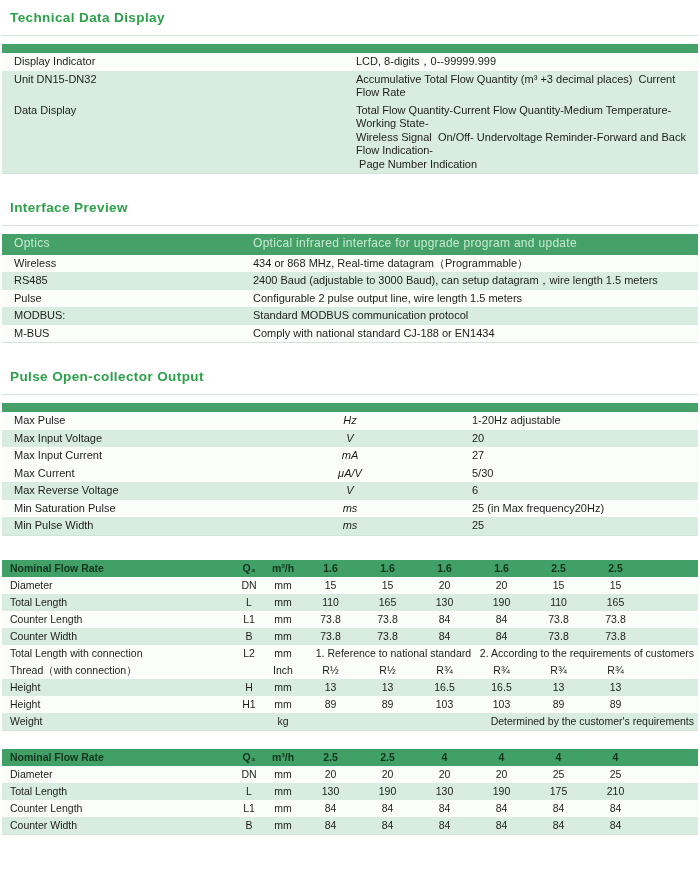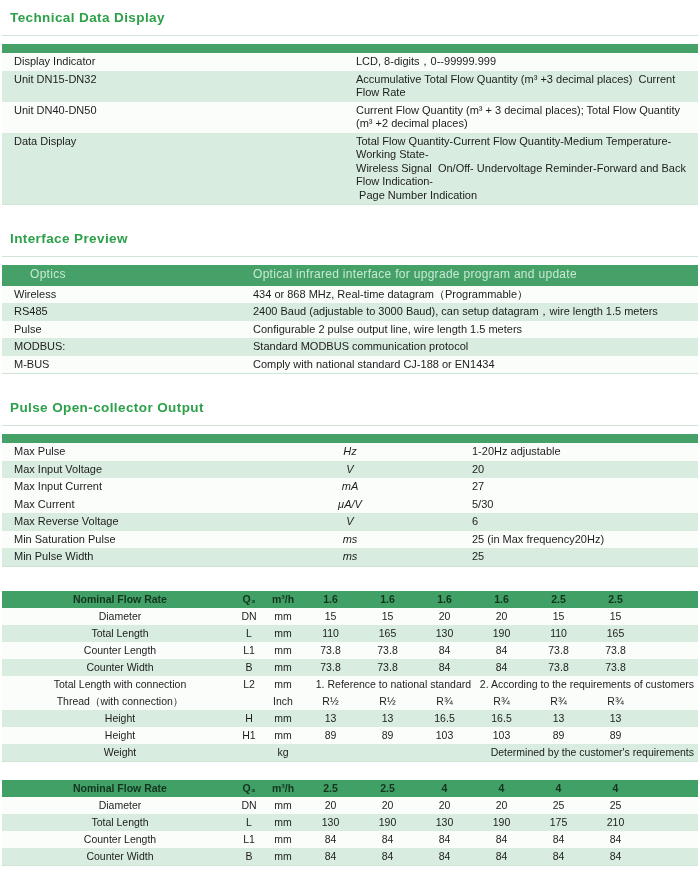--- a/index.html
+++ b/index.html
@@ -29,36 +29,36 @@
   .kv-table td.label { width:245px; padding-left:12px; }
   .kv-table td.value { white-space:pre-wrap; }
 
   
   .kv-table .head-row td {
     background:var(--header-bg,#46a169);
     color:var(--header-text,#c6ead2);
     font-size:12px; letter-spacing:.3px;
     padding:3px 6px 4px 6px;
   }
-  .kv-table .head-row td.label { padding-left:28px; }
+  .kv-table .head-row td.label { padding-left:12px; }
 
   
   .unit-table td.label { width:245px; padding-left:12px; }
   .unit-table td.unit  { width:52px; text-align:center;font-style:italic; }
   .unit-table td.value { white-space:pre-wrap; }
 
   
   .spec-table { font-size:10.5px; margin-bottom:18px; border-bottom:1px solid var(--rule,#cfe6d6); }
   .spec-table col.c-label { width:232px; }
   .spec-table col.c-code  { width:30px; }
   .spec-table col.c-unit  { width:38px; }
   .spec-table col.c-val   { width:57px; }
   .spec-table col.c-fill  { width:auto; }
   .spec-table td { padding:2px 4px; line-height:13px; }
-  .spec-table td.label { padding-left:8px; text-align:center; }
+  .spec-table td.label { padding-left:8px; text-align:left; }
   .spec-table td.code, .spec-table td.unit, .spec-table td.val { text-align:center; }
   .spec-table td.span-val { text-align:right; white-space:pre-wrap; padding-left:8px; }
   .spec-table tr.spec-head td {
     background:var(--spec-header-bg,#40a065);
     color:var(--spec-header-text,#14341f);
     font-weight:bold;
   }
   #spec-tables { margin-top:2px; }
 </style>
 </head>
@@ -75,24 +75,20 @@
         </tr>
       </tbody>
       <tbody id="tbody-technical">
           <tr class="base">
             <td class="label">Display Indicator</td>
             <td class="value">LCD, 8-digits，0--99999.999</td>
           </tr>
           <tr class="alt">
             <td class="label">Unit DN15-DN32</td>
             <td class="value">Accumulative Total Flow Quantity (m³ +3 decimal places)  Current Flow Rate</td>
-          </tr>
-          <tr class="base">
-            <td class="label">Unit DN40-DN50</td>
-            <td class="value">Current Flow Quantity (m³ + 3 decimal places); Total Flow Quantity (m³ +2 decimal places)</td>
           </tr>
           <tr class="alt">
             <td class="label">Data Display</td>
             <td class="value">Total Flow Quantity-Current Flow Quantity-Medium Temperature-Working State-
 Wireless Signal  On/Off- Undervoltage Reminder-Forward and Back Flow Indication-
  Page Number Indication</td>
           </tr>
         </tbody>
     </table>
   </section>

